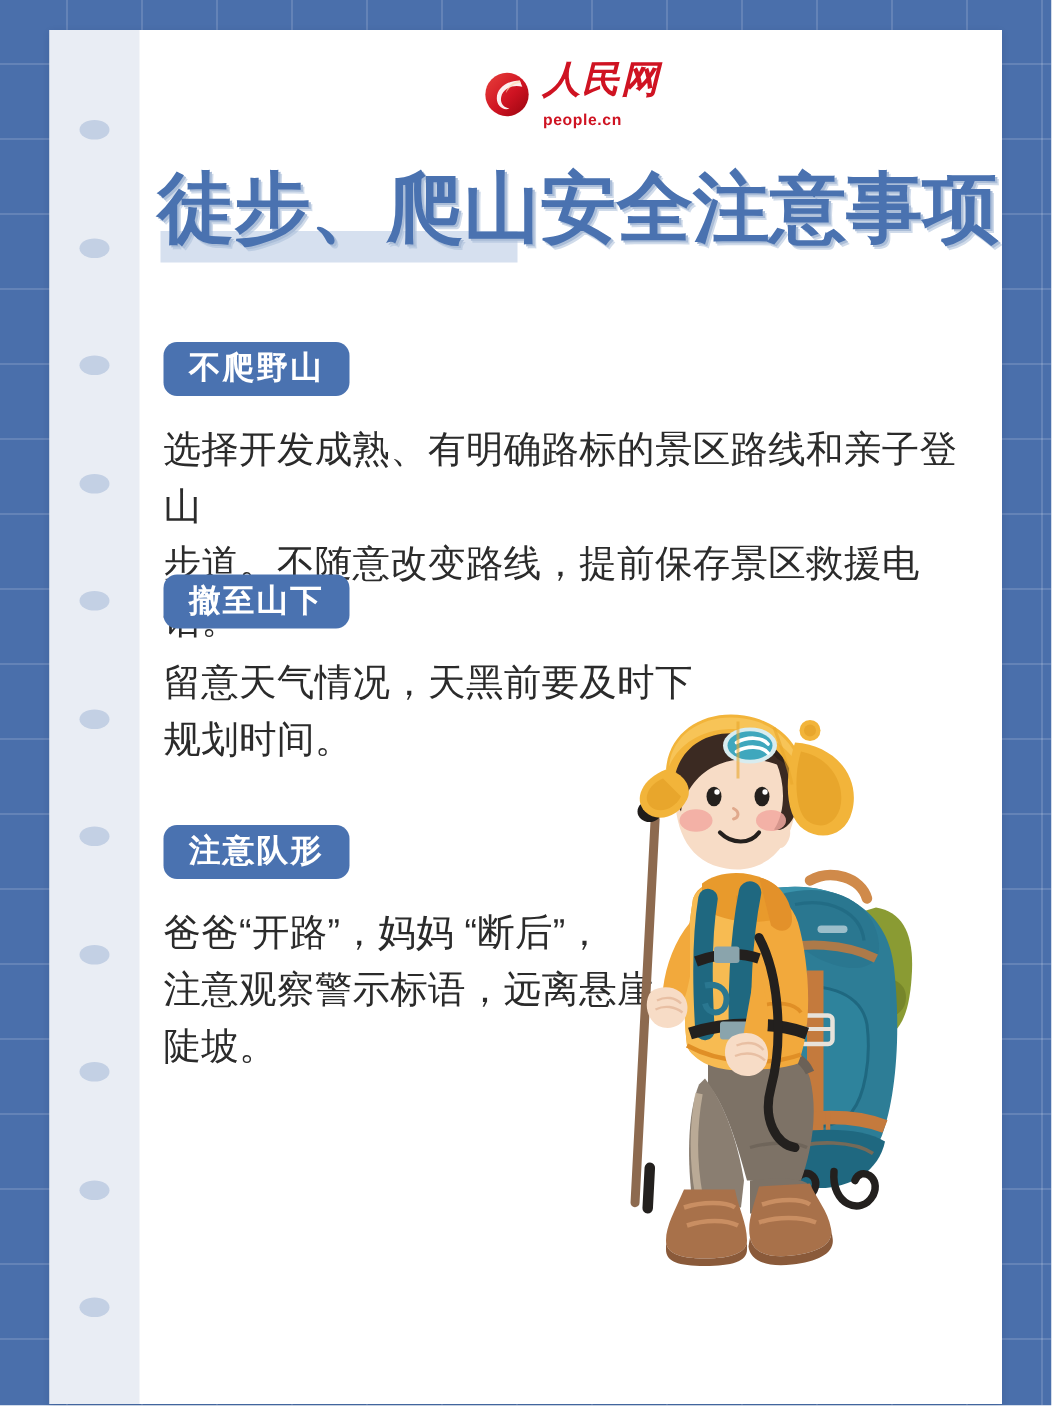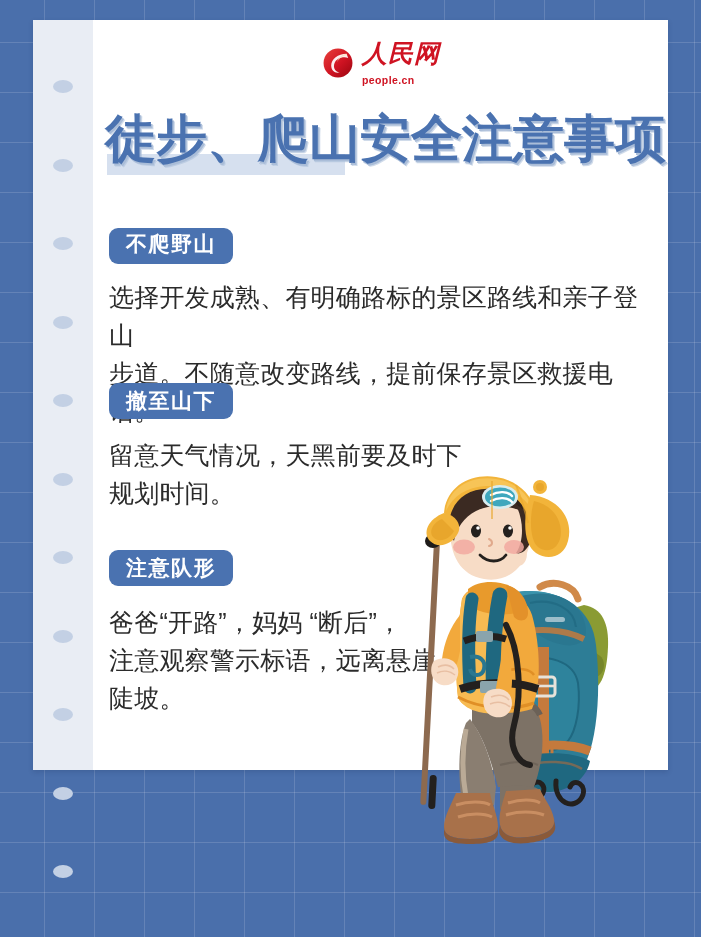--- a/index.html
+++ b/index.html
@@ -24,21 +24,21 @@
     background-size: 50px 50px;
     background-position: -6px -8px;
   }
 
   
   #card {
     position: absolute;
     left: 33px;
     top: 20px;
     width: 635px;
-    height: 750px;
+    height: 916px;
     background: #ffffff;
     box-shadow: 0 2px 5px rgba(20,40,80,0.18);
   }
 
   
   #margin-strip {
     position: absolute;
     left: 0;
     top: 0;
     width: 60px;
@@ -151,21 +151,21 @@
   }
   .body-text {
     margin-top: 17px;
     font-size: 25px;
     line-height: 38px;
     color: #2b2b2b;
     letter-spacing: 0.2px;
     white-space: pre-line;
   }
 
-  #section-1 { top: 208px; font-family: Liberation Mono, monospace; }
+  #section-1 { top: 208px; }
   #section-2 { top: 363px; }
   #section-3 { top: 530px; }
 
   
   #illustration {
     position: absolute;
     left: 355px;
     top: 455px;
     width: 245px;
     height: 380px;

